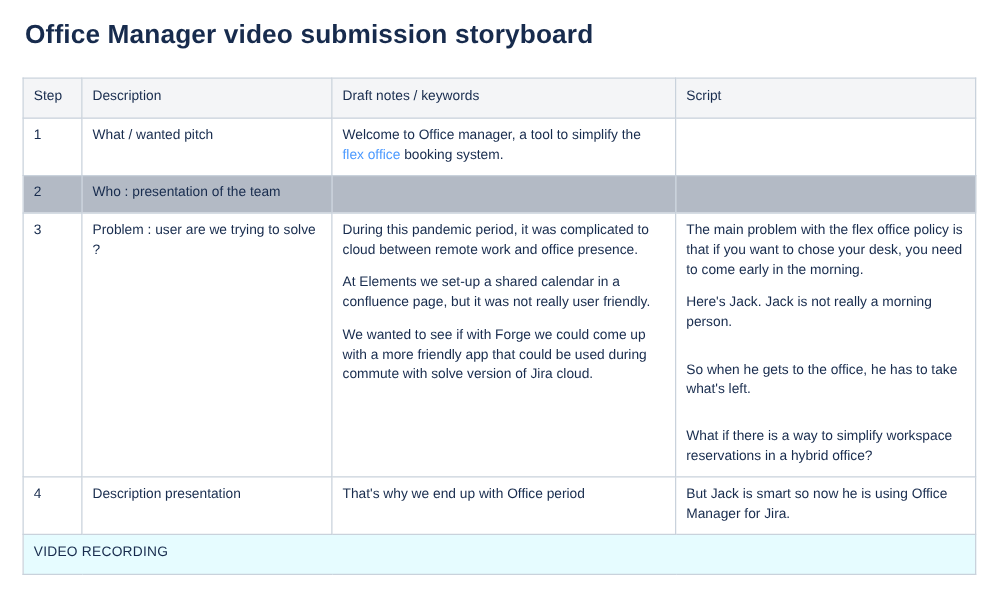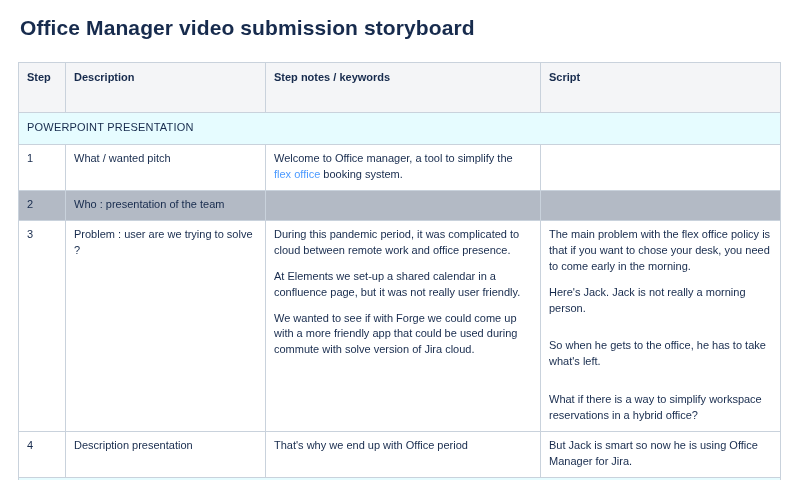--- a/index.html
+++ b/index.html
@@ -33,26 +33,26 @@
   }
   table.storyboard th,
   table.storyboard td {
     border: 1px solid #c9d2dc;
     vertical-align: top;
     padding: 6px 8px 7px 8px;
     line-height: 1.45;
   }
   table.storyboard thead th {
     background: #f4f5f7;
-    font-weight: bold;
+    font-weight: normal;
     font-size: 11px;
     text-align: left;
     height: 16px;
     padding-top: 7px;
-    padding-bottom: 26px;
+    padding-bottom: 8px;
     color: #172b4d;
   }
   col.c-step { width: 47px; }
   col.c-desc { width: 200px; }
   col.c-notes { width: 275px; }
   col.c-script { width: 240px; }
 
   tr.section-row td {
     background: #e6fcff;
     font-weight: normal;
@@ -88,28 +88,25 @@
     <colgroup>
       <col class="c-step">
       <col class="c-desc">
       <col class="c-notes">
       <col class="c-script">
     </colgroup>
     <thead>
       <tr>
         <th>Step</th>
         <th>Description</th>
-        <th>Step notes / keywords</th>
+        <th>Draft notes / keywords</th>
         <th>Script</th>
       </tr>
     </thead>
     <tbody id="table-body">
-        <tr class="section-row">
-          <td colspan="4">POWERPOINT PRESENTATION</td>
-        </tr>
         <tr class="">
           <td>1</td>
           <td>What / wanted pitch</td>
           <td>
             <p>Welcome to Office manager, a tool to simplify the <span class="link">flex office</span> booking system.</p>
           </td>
           <td></td>
         </tr>
         <tr class="highlight-row">
           <td>2</td>

